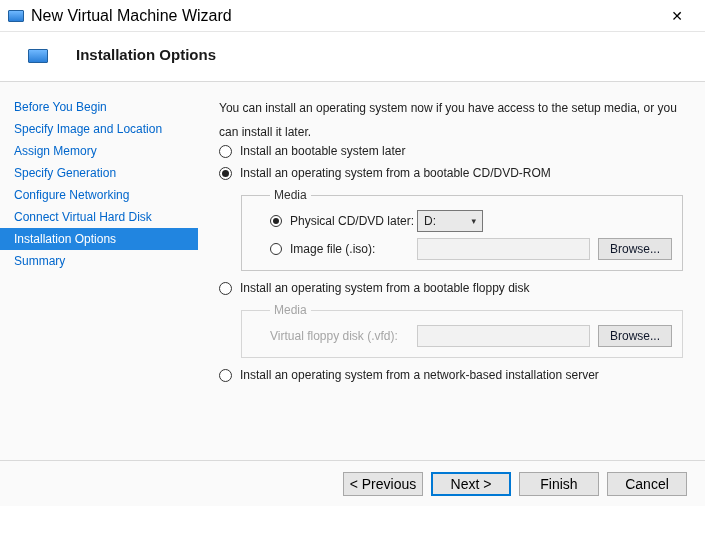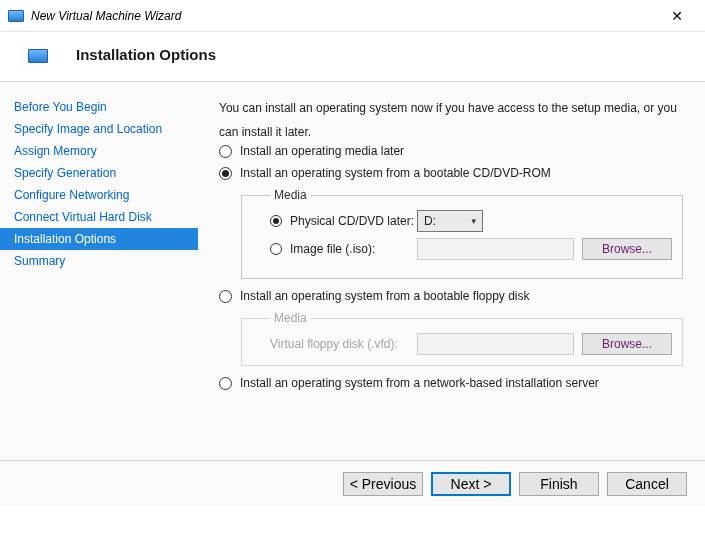--- a/index.html
+++ b/index.html
@@ -17,21 +17,21 @@
       display: flex;
       align-items: center;
       padding: 0 8px 0 8px;
       border-bottom: 1px solid #e5e5e5;
     }
     .titlebar-icon {
       width: 16px; height: 12px;
       display: inline-block;
       margin-right: 7px;
     }
-    .titlebar-title { flex: 1; font-size: 12px; font-style: italic; }
+    .titlebar-title { flex: 1; font-size: 16px; }
     .close-x {
       width: 40px; text-align: center; font-size: 14px;
       cursor: pointer;
     }
     .header {
       padding: 14px 20px 18px 28px;
       display: flex;
       align-items: center;
       border-bottom: 1px solid #d9d9d9;
       background: #fff;
@@ -140,25 +140,25 @@
     .combo-arrow { font-size: 9px; color: #333; }
     .text-input {
       height: 22px;
       border: 1px solid #aaa;
       background: #fff;
       flex: 1;
       min-width: 0;
     }
     .text-input.disabled { background: #f2f2f2; border-color: #ccc; }
     .btn-small {
-      width: 90px; height: 22px;
+      width: 74px; height: 22px;
       border: 1px solid #aaa;
       background: #e5e5e5;
       margin-left: 8px;
-      color: #701a75;
+      color: #0f172a;
       font-size: 12px;
       text-align: center;
       line-height: 20px;
     }
     .footer {
       height: 46px;
       border-top: 1px solid #d9d9d9;
       display: flex;
       justify-content: flex-end;
       align-items: center;
@@ -206,39 +206,39 @@
     <div class="sidebar-item">Connect Virtual Hard Disk</div>
     <div class="sidebar-item active">Installation Options</div>
     <div class="sidebar-item">Summary</div>
   </div>
 
   <div class="content">
     <div class="intro">You can install an operating system now if you have access to the setup media, or you can install it later.</div>
 
     <div class="option-row">
       <span class="radio"></span>
-      <span>Install an operating media later</span>
+      <span>Install an bootable system later</span>
     </div>
 
     <div class="option-row">
       <span class="radio selected"></span>
       <span>Install an operating system from a bootable CD/DVD-ROM</span>
     </div>
 
     <fieldset>
       <legend>Media</legend>
       <div class="field-row">
         <span class="radio small selected"></span>
         <span class="field-label" style="flex-basis:127px">Physical CD/DVD later:</span>
         <span class="combo">
           <span>D:</span>
           <span class="combo-arrow">▾</span>
         </span>
       </div>
-      <div class="field-row" style="margin-bottom:8px">
+      <div class="field-row" style="margin-bottom:0">
         <span class="radio small"></span>
         <span class="field-label" style="flex-basis:127px">Image file (.iso):</span>
         <span class="text-input disabled"></span>
         <span class="btn-small">Browse...</span>
       </div>
     </fieldset>
 
     <div class="option-row" style="margin-top:6px">
       <span class="radio"></span>
       <span>Install an operating system from a bootable floppy disk</span>

